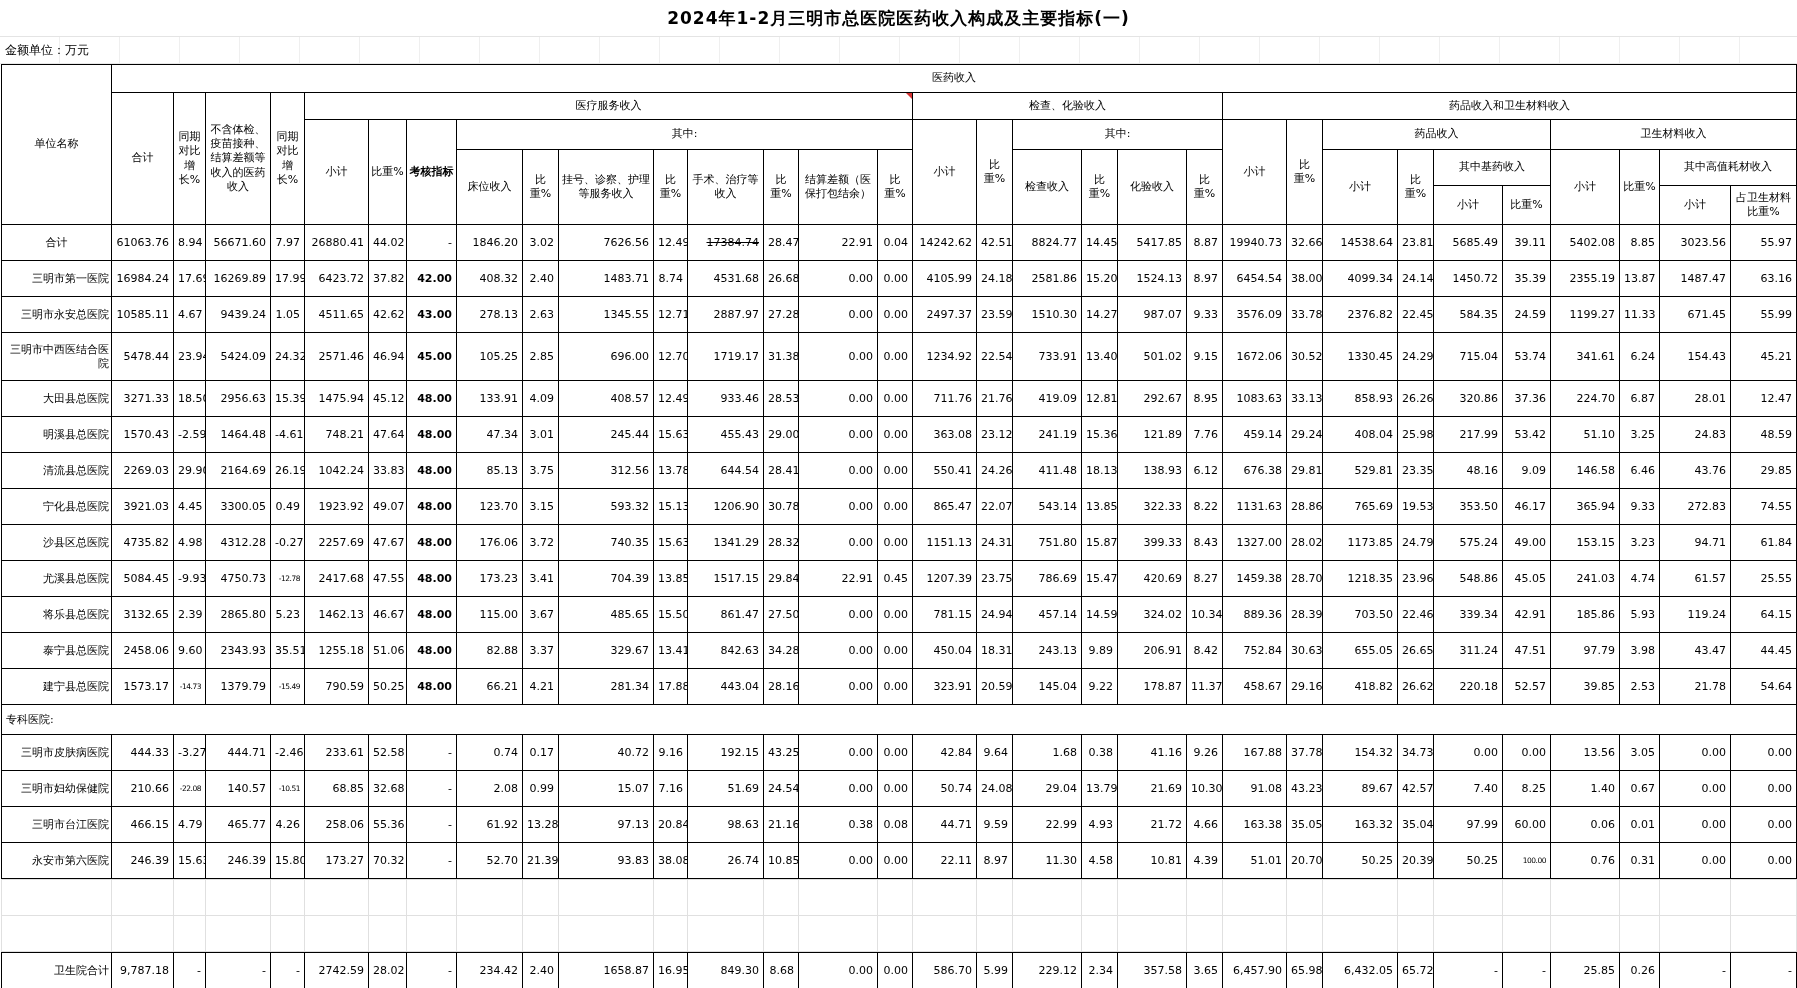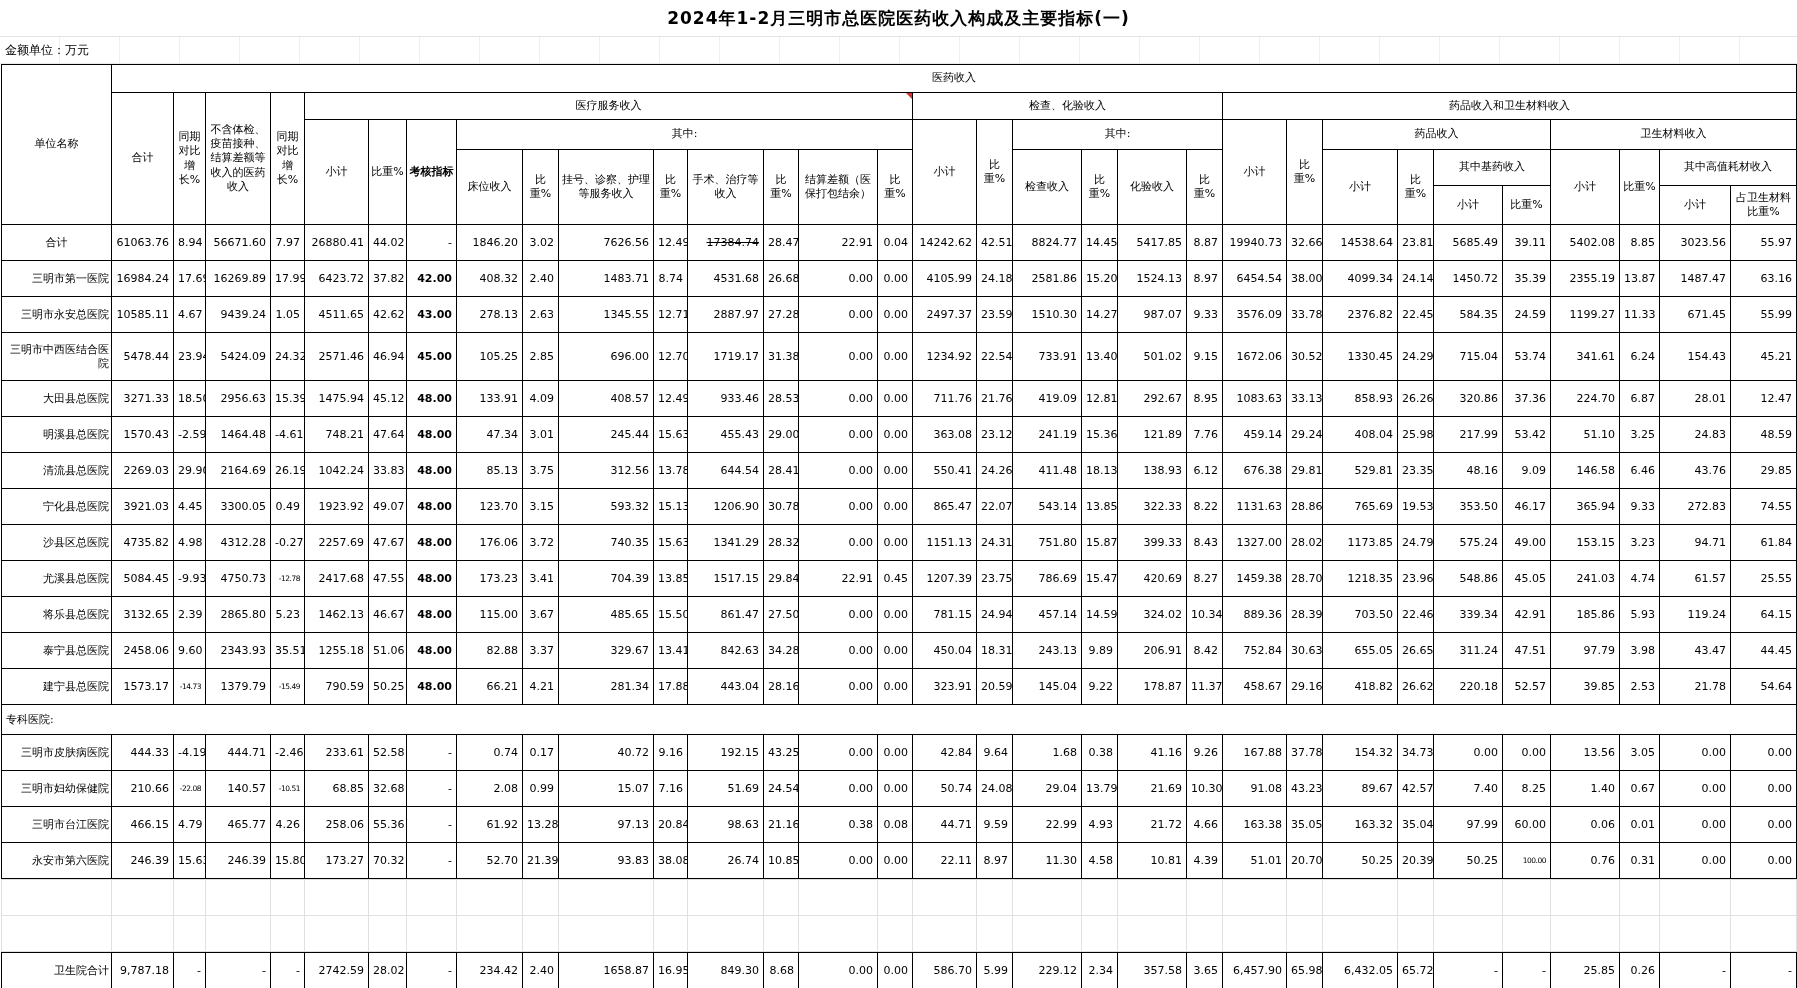--- a/index.html
+++ b/index.html
@@ -586,21 +586,21 @@
           <td class="num">2.53</td>
           <td class="num">21.78</td>
           <td class="num">54.64</td>
         </tr>
         <tr class="section-row">
           <td colspan="32" class="section-cell">专科医院:</td>
         </tr>
         <tr>
           <td class="name">三明市皮肤病医院</td>
           <td class="num">444.33</td>
-          <td class="num">-4.19</td>
+          <td class="num">-3.27</td>
           <td class="num">444.71</td>
           <td class="num">-2.46</td>
           <td class="num">233.61</td>
           <td class="num">52.58</td>
           <td class="num">-</td>
           <td class="num">0.74</td>
           <td class="num">0.17</td>
           <td class="num">40.72</td>
           <td class="num">9.16</td>
           <td class="num">192.15</td>

